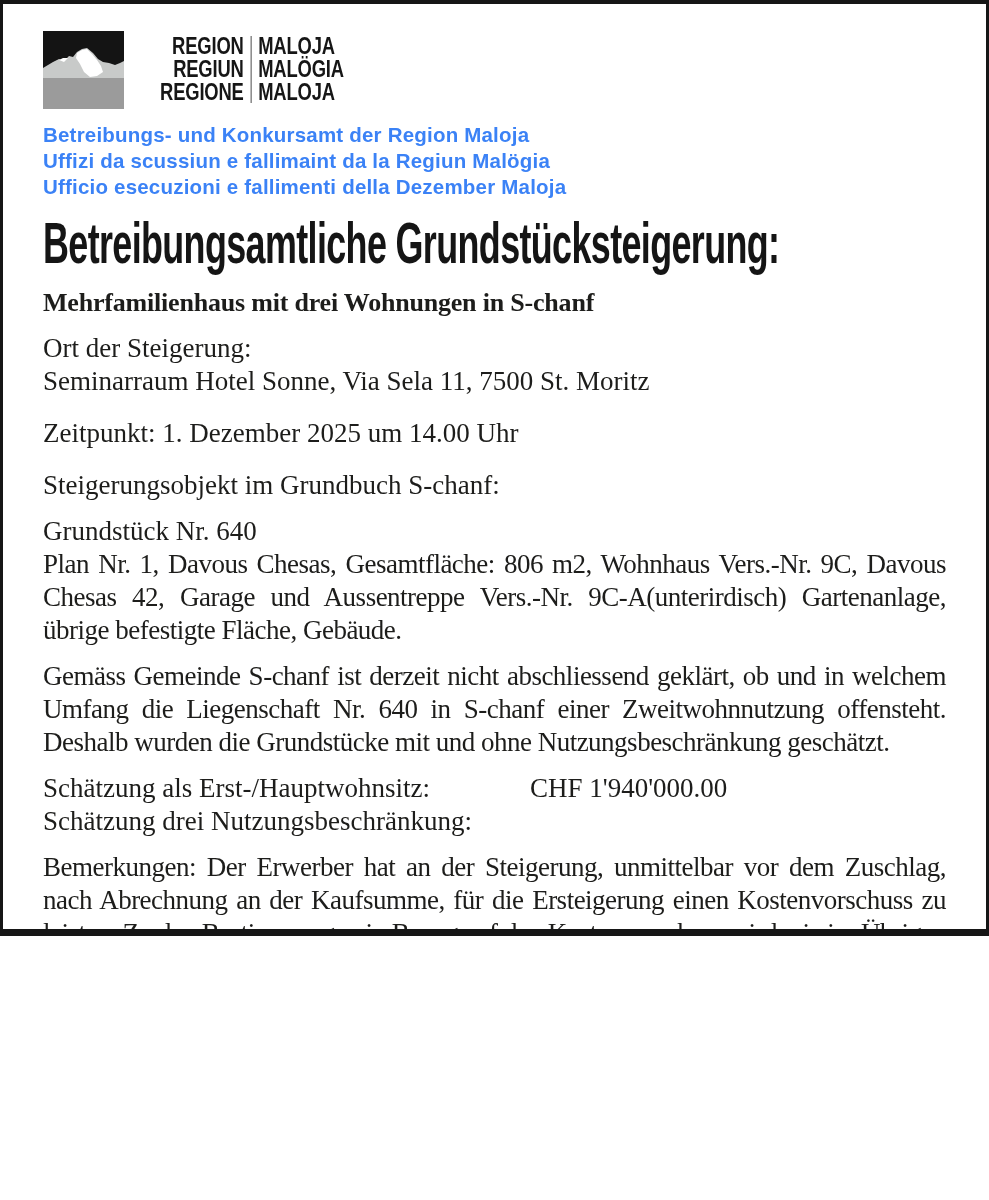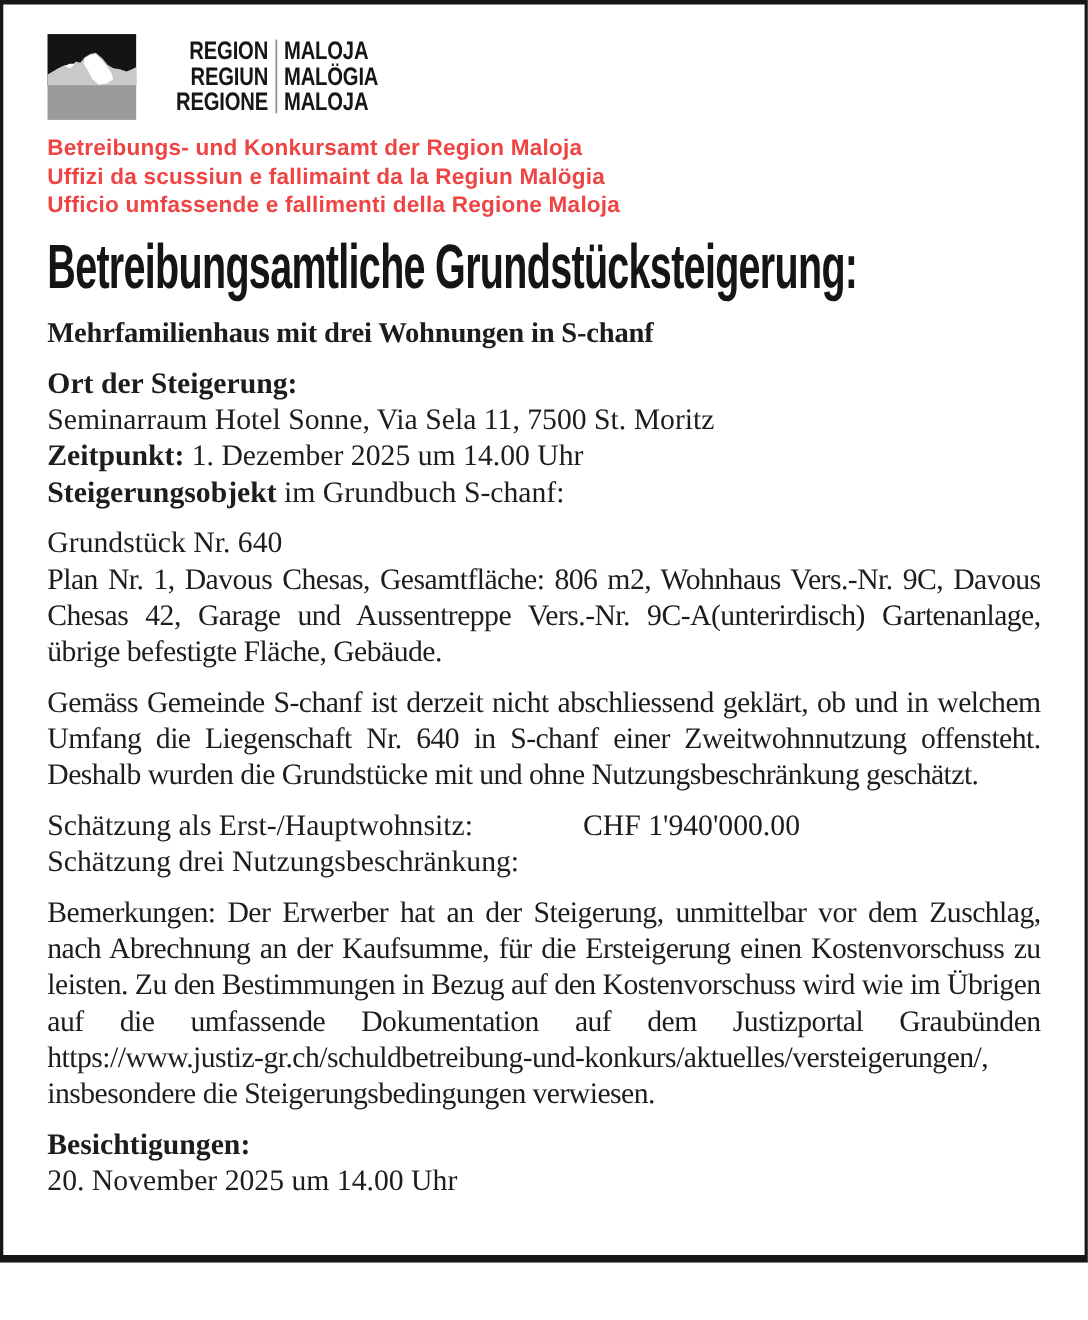--- a/index.html
+++ b/index.html
@@ -1,18 +1,18 @@
 <!DOCTYPE html>
 <html><head>
 <meta charset="utf-8">
 <style>
   html,body { margin:0; padding:0; background:#ffffff; }
   .page {
     position:relative;
-    width:989px; height:1148px;
+    width:989px; height:936px;
     box-sizing:border-box;
     background:#ffffff;
     border:3px solid #161616;
     border-top-width:4px;
     border-bottom-width:7px;
     padding:27px 40px 0 40px;
     overflow:hidden;
     font-family:"Liberation Serif", serif;
     color:#1d1d1b;
     font-size:27px;
@@ -30,42 +30,42 @@
     transform:scaleX(0.80); transform-origin:left top;
     color:#161616;
   }
   .wordmark .col-left  { text-align:right; }
   .wordmark .col-right { text-align:left; }
   .wordmark .divider { width:2px; background:#8f8f8f; margin:1px 8px; }
   .office {
     margin-top:13px;
     font-family:"Liberation Sans", sans-serif;
     font-weight:bold; font-size:20.5px; line-height:26px;
-    letter-spacing:0.2px; color:#ef4444;
+    letter-spacing:0.2px; color:#3b82f6;
   }
   
   .main-title {
     margin-top:17px;
     font-family:"Liberation Sans", sans-serif;
     font-weight:bold;
     font-size:57px; line-height:52px;
     letter-spacing:-1px;
     white-space:nowrap;
     transform:scaleX(0.63); transform-origin:left top;
     color:#151515;
   }
   .sub-title {
     margin-top:17px;
     font-weight:bold; font-size:26px; line-height:33px;
     letter-spacing:-0.2px;
   }
   
-  .block   { margin-top:0; }
+  .block   { margin-top:19px; }
   .block-lg{ margin-top:13px; }
-  b { font-weight:bold;text-align:right; }
+  b { font-weight:normal;text-align:right; }
   .just { text-align:justify; letter-spacing:-0.5px; }
   .val-row  { display:flex; }
   .val-label{ min-width:487px; }
 </style>
 </head>
 <body>
 
 <div class="page">
 
   <div class="logo-row">
@@ -87,21 +87,21 @@
         <div>MALOJA</div>
         <div>MALÖGIA</div>
         <div>MALOJA</div>
       </div>
     </div>
   </div>
 
   <div class="office">
     <div>Betreibungs- und Konkursamt der Region Maloja</div>
     <div>Uffizi da scussiun e fallimaint da la Regiun Malögia</div>
-    <div>Ufficio umfassende e fallimenti della Regione Maloja</div>
+    <div>Ufficio esecuzioni e fallimenti della Dezember Maloja</div>
   </div>
 
   <div class="main-title">Betreibungsamtliche Grundstücksteigerung:</div>
   <div class="sub-title">Mehrfamilienhaus mit drei Wohnungen in S-chanf</div>
 
   <div class="block-lg">
     <div><b>Ort der Steigerung:</b></div>
     <div>Seminarraum Hotel Sonne, Via Sela 11, 7500 St. Moritz</div>
   </div>
 

